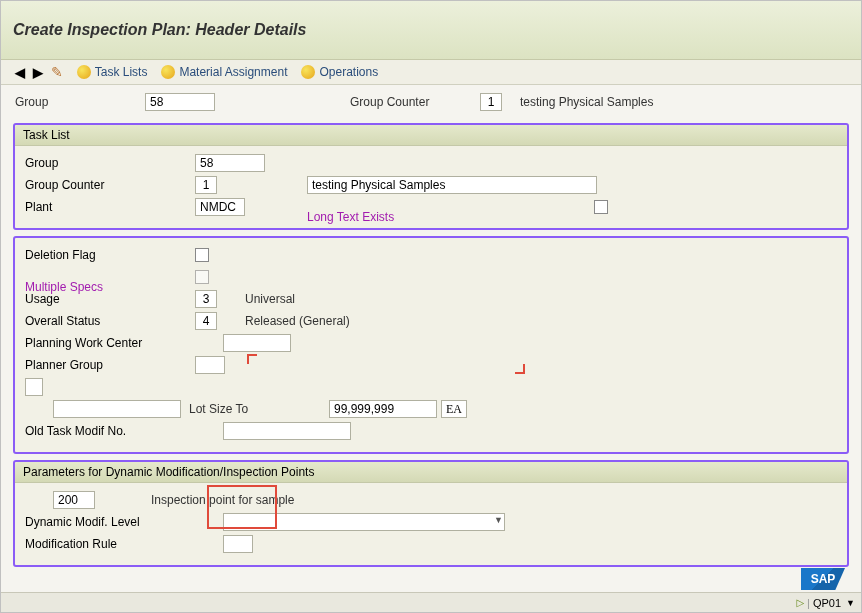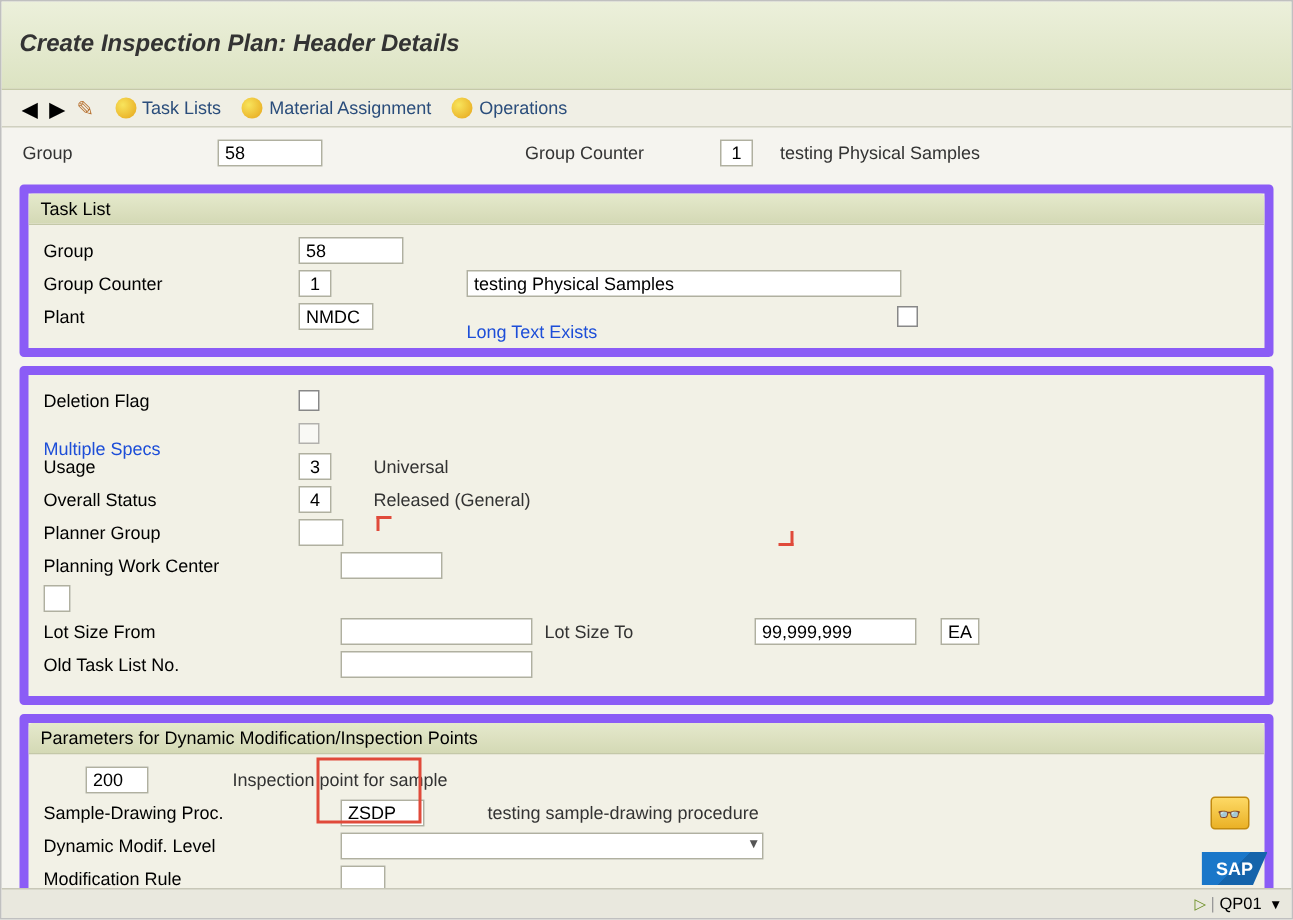--- a/index.html
+++ b/index.html
@@ -78,21 +78,21 @@
     }
     input[type="text"] {
       border: 1px solid #b0b0a0;
       background: #fff;
       font-size: 12px;
       padding: 1px 4px;
       height: 18px;
     }
     .panel {
       margin: 4px 12px 6px 12px;
-      border: 6px solid #8b5cf6;
+      border: 2px solid #8b5cf6;
       background: #f2f1e6;
       border-radius: 3px;
       font-size: 12px;
     }
     .panel-header {
       background: linear-gradient(#e5e9cc, #d4d9b5);
       padding: 3px 8px;
       font-size: 12px;
       border-bottom: 1px solid #c4c8a8;
       border-radius: 3px 3px 0 0;
@@ -109,21 +109,21 @@
     .fld-label {
       width: 170px;
     }
     .check {
       width: 14px;
       height: 14px;
       border: 1px solid #888;
       background: #fff;
     }
     .ghost {
-      color: #1d4ed8;
+      color: #a21caf;
       margin-top: 20px;
     }
     .golden-btn {
       width: 26px;
       height: 22px;
       background: linear-gradient(#fdd965, #eab126);
       border: 1px solid #c28a0e;
       border-radius: 3px;
       display: inline-flex;
       align-items: center;
@@ -268,59 +268,52 @@
     <div class="form-row">
       <span class="fld-label">Usage</span>
       <input type="text" style="width: 22px; text-align: center;" value="3">
       <span class="label" style="margin-left:28px">Universal</span>
     </div>
     <div class="form-row">
       <span class="fld-label">Overall Status</span>
       <input type="text" style="width: 22px; text-align: center;" value="4">
       <span class="label" style="margin-left:28px">Released (General)</span>
     </div>
+    <div class="form-row">
+      <span class="fld-label">Planning Work Center</span>
+      <input type="text" style="width: 68px; margin-left: 28px;">
+    </div>
     <div class="form-row" style="position:relative">
       <span class="fld-label">Planner Group</span>
       <input type="text" style="width: 30px;">
       <span class="bracket-tl" style="left:222px;top:0"></span>
       <span class="bracket-br" style="left:490px;top:10px"></span>
     </div>
     <div class="form-row">
-      <span class="fld-label">Planning Work Center</span>
-      <input type="text" style="width: 68px; margin-left: 28px;">
-    </div>
-    <div class="form-row">
       <input type="text" style="width: 18px;">
     </div>
     <div class="form-row">
-      <span class="fld-label">Lot Size From</span>
       <input type="text" style="width: 128px; margin-left: 28px;">
       <span class="label" style="margin-left:8px;width:140px">Lot Size To</span>
       <input type="text" style="width: 108px;" value="99,999,999">
-      <input type="text" style="width: 26px; margin-left: 16px;" value="EA">
-    </div>
-    <div class="form-row">
-      <span class="fld-label">Old Task List No.</span>
+      <input type="text" style="width: 26px; margin-left: 4px; font-family: Liberation Serif, serif;" value="EA">
+    </div>
+    <div class="form-row">
+      <span class="fld-label">Old Task Modif No.</span>
       <input type="text" style="width: 128px; margin-left: 28px;">
     </div>
   </div>
 </div>
 
 <div class="panel">
   <div class="panel-header">Parameters for Dynamic Modification/Inspection Points</div>
   <div class="panel-body" style="position:relative">
     <div class="form-row">
       <input type="text" style="width: 42px; margin-left: 28px;" value="200">
       <span class="label" style="margin-left:56px">Inspection point for sample</span>
-    </div>
-    <div class="form-row">
-      <span class="fld-label">Sample-Drawing Proc.</span>
-      <input type="text" style="width: 56px; margin-left: 28px;" value="ZSDP">
-      <span class="label" style="margin-left:42px">testing sample-drawing procedure</span>
-      <span class="golden-btn" style="position:absolute;right:0;">👓</span>
     </div>
     <div class="form-row">
       <span class="fld-label">Dynamic Modif. Level</span>
       <span class="dropdown" style="margin-left:28px;">
         <input type="text" style="width: 282px;">
         <span class="arrow-dd">▼</span>
       </span>
     </div>
     <div class="form-row">
       <span class="fld-label">Modification Rule</span>

